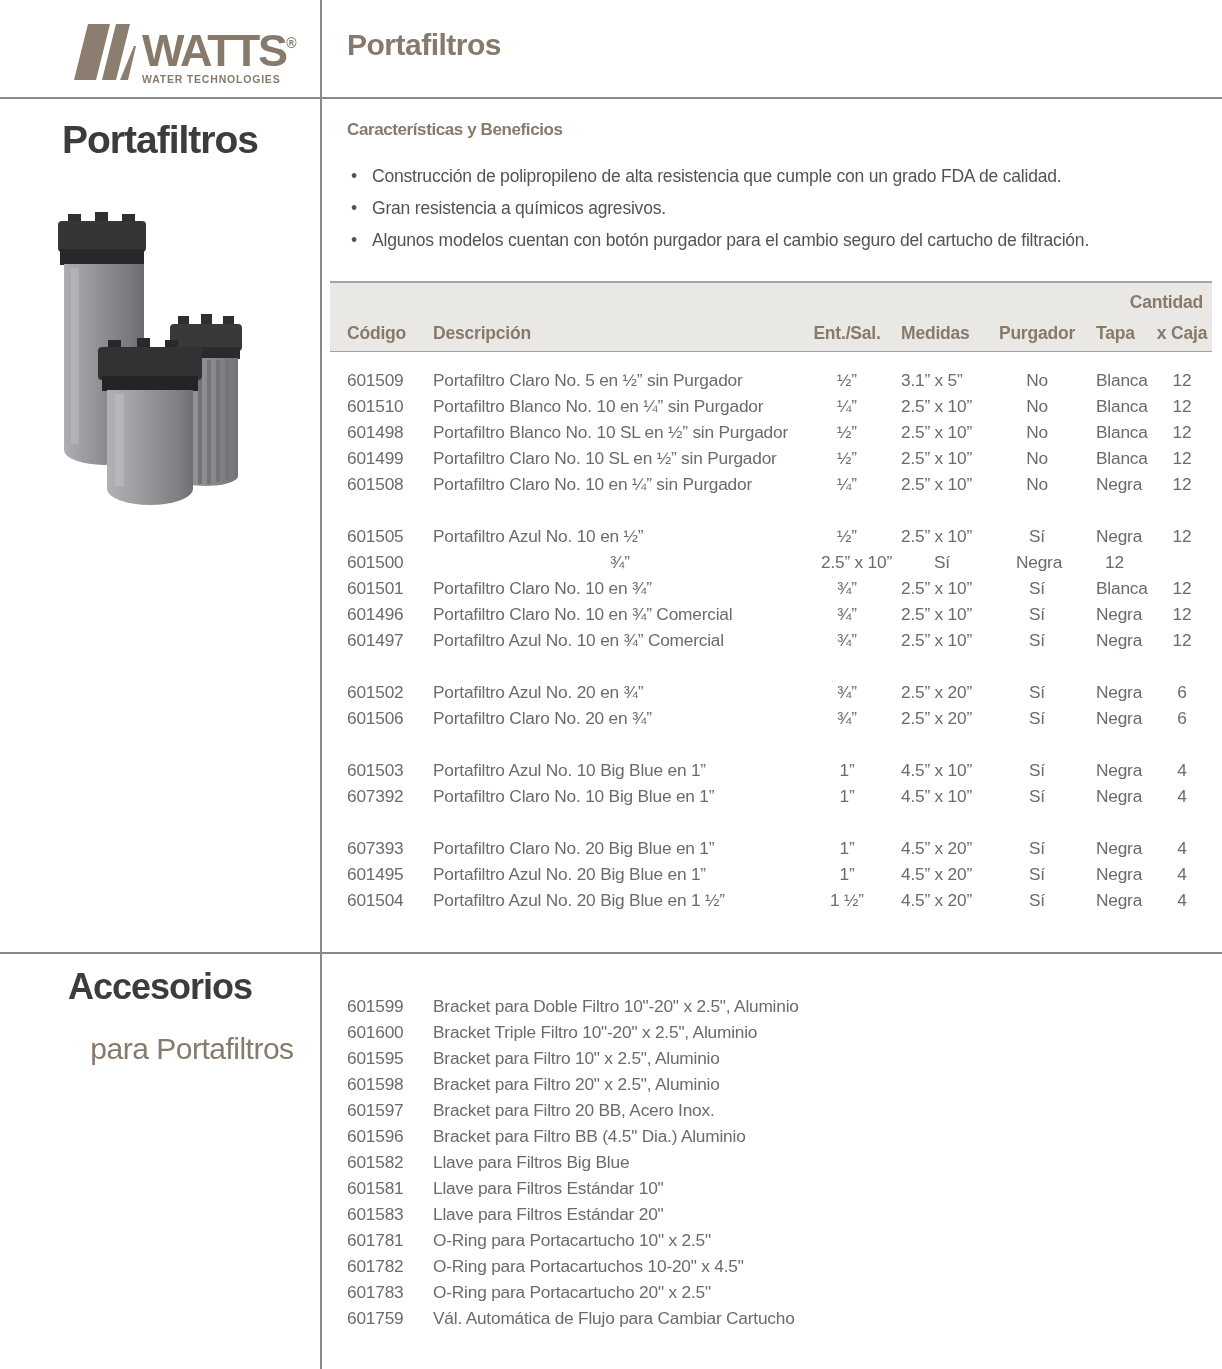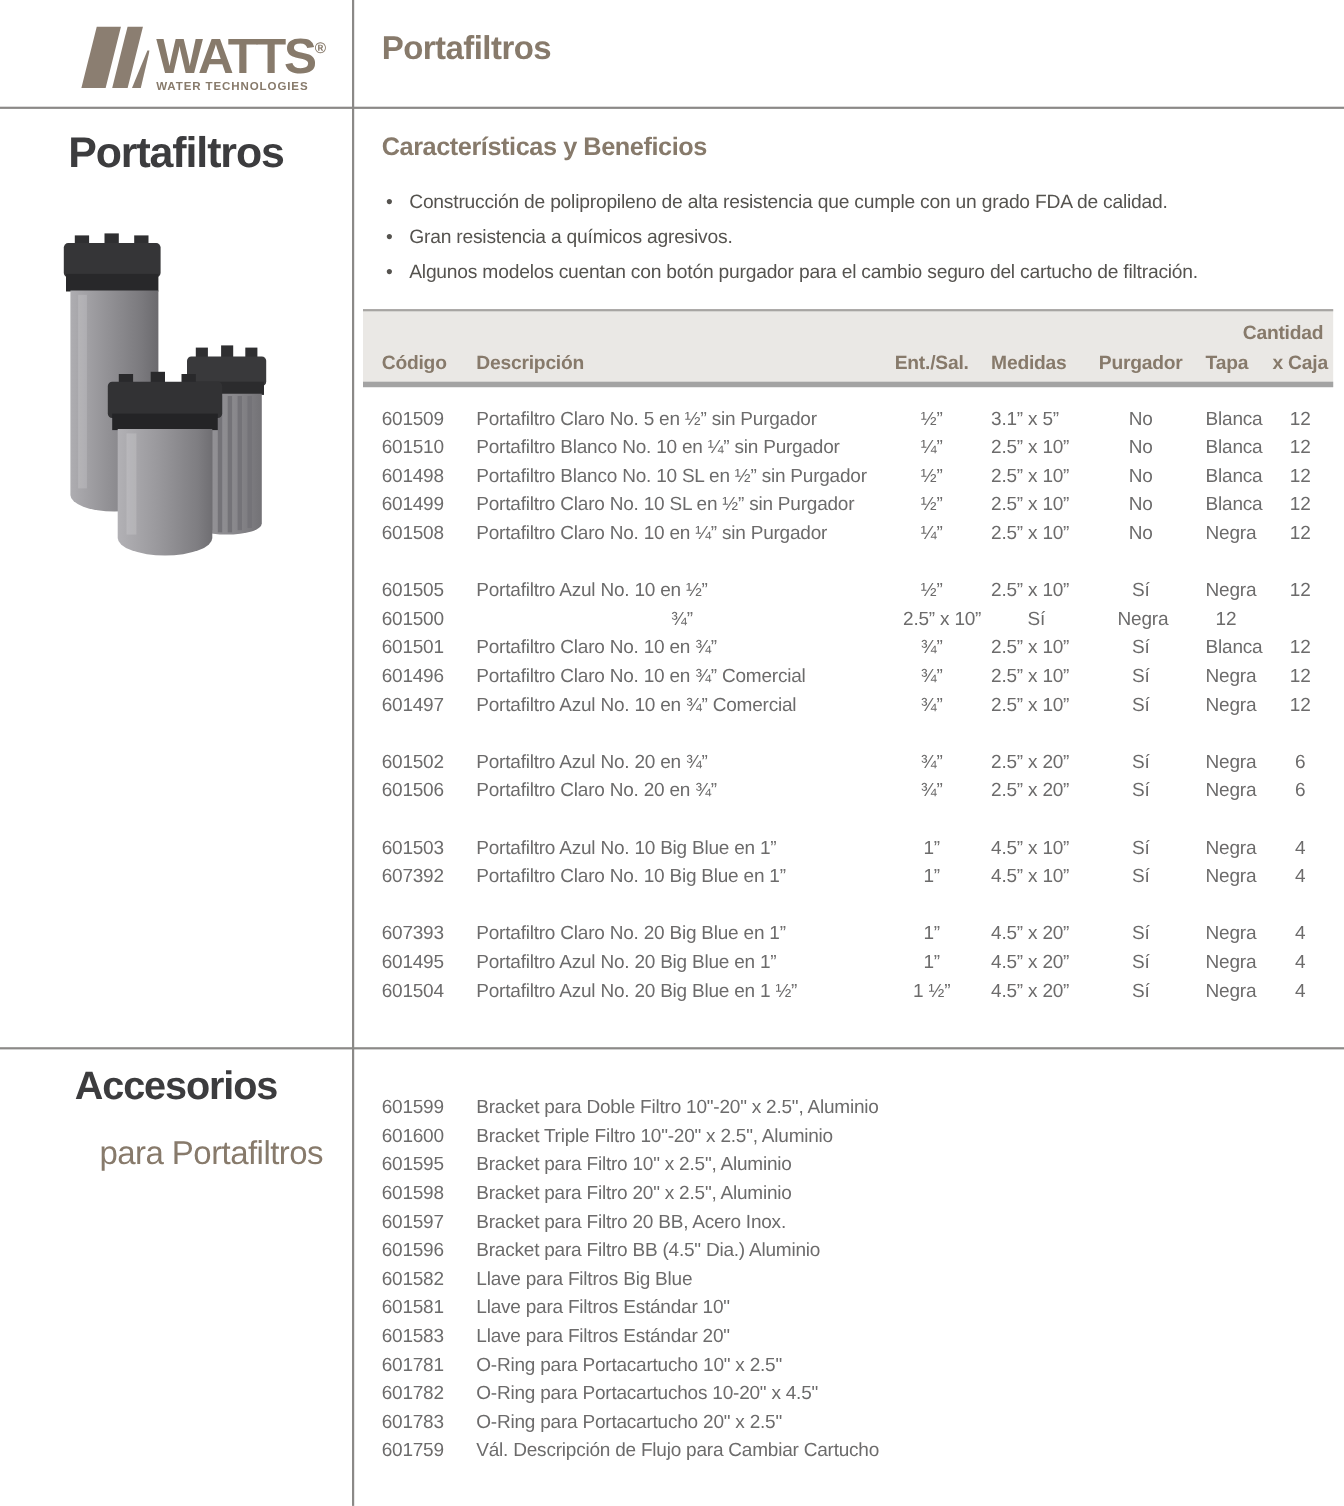--- a/index.html
+++ b/index.html
@@ -25,28 +25,28 @@
   .side-product-title{position:absolute;left:0;top:118px;width:320px;margin:0;text-align:center;
     font-size:39px;font-weight:bold;color:var(--heading,#3c3c3e);letter-spacing:-1px;}
   .product-image{position:absolute;left:50px;top:212px;}
   .side-acc-title{position:absolute;left:0;top:966px;width:320px;margin:0;text-align:center;
     font-size:36px;font-weight:bold;color:var(--heading,#3c3c3e);letter-spacing:-1px;}
   .side-acc-subtitle{position:absolute;left:0;top:1032px;width:384px;text-align:center;
     font-size:30px;font-weight:400;color:var(--accent,#8b7e71);letter-spacing:-0.5px;}
 
   
   .features{position:absolute;left:347px;top:120px;width:865px;}
-  .features h3{margin:0;font-size:23px;font-weight:bold;color:var(--accent,#8a8077);letter-spacing:-0.4px;}
+  .features h3{margin:0;font-size:17px;font-weight:bold;color:var(--accent,#8a8077);letter-spacing:-0.4px;}
   .features ul{list-style:none;margin:20px 0 0 0;padding:0;}
   .features li{position:relative;padding-left:25px;font-size:17.5px;line-height:32px;color:var(--body-text,#55534f);}
   .features li::before{content:"•";position:absolute;left:4px;top:0;color:var(--body-text,#55534f);}
 
   
   .table-band{position:absolute;left:330px;top:281px;width:882px;height:71px;background:var(--band-bg,#eae8e5);
-    border-top:2px solid #a7a5a2;border-bottom:5px solid #a3a3a3;box-sizing:border-box;}
+    border-top:2px solid #a7a5a2;border-bottom:1px solid #a3a3a3;box-sizing:border-box;}
   .thead-row{position:absolute;left:0;bottom:7px;width:865px;padding-left:17px;display:grid;
     grid-template-columns:86px 374px 80px 110px 80px 75px 60px;
     font-size:17.5px;font-weight:bold;color:var(--accent,#857c70);}
   .qty-top{position:absolute;right:9px;top:9px;font-size:17.5px;font-weight:bold;color:var(--accent,#857c70);}
 
   
   .table-body{position:absolute;left:330px;top:353px;width:882px;}
   .tgroup{margin-top:26px;}
   .tgroup:first-child{margin-top:14px;}
   .trow{display:grid;grid-template-columns:86px 374px 80px 110px 80px 75px 60px;padding-left:17px;
@@ -382,17 +382,17 @@
       <div class="arow">
         <div class="c c-code">601782</div>
         <div class="c a-desc">O-Ring para Portacartuchos 10-20" x 4.5"</div>
       </div>
       <div class="arow">
         <div class="c c-code">601783</div>
         <div class="c a-desc">O-Ring para Portacartucho 20" x 2.5"</div>
       </div>
       <div class="arow">
         <div class="c c-code">601759</div>
-        <div class="c a-desc">Vál. Descripción de Flujo para Cambiar Cartucho</div>
+        <div class="c a-desc">Vál. Automática de Flujo para Cambiar Cartucho</div>
       </div>
     </div>
 
 </div>
 
 </body></html>

